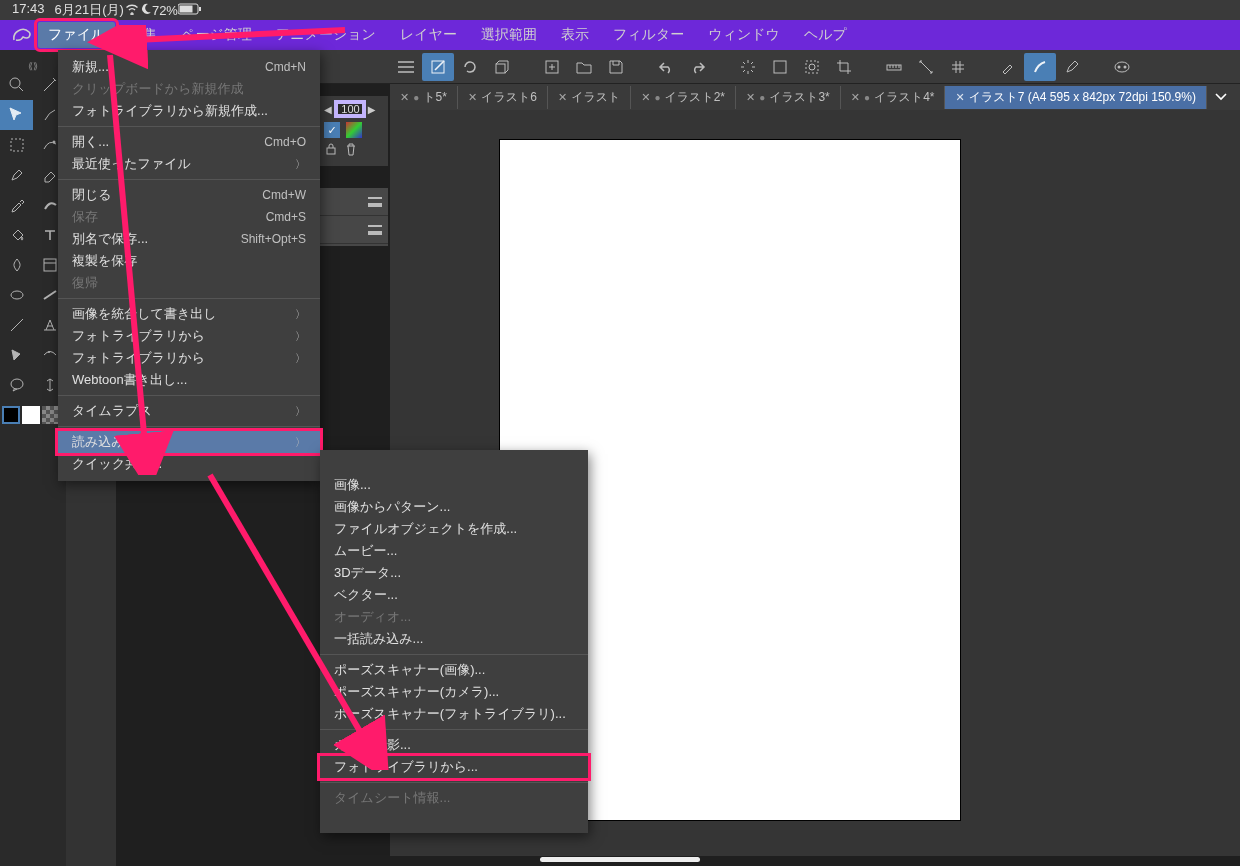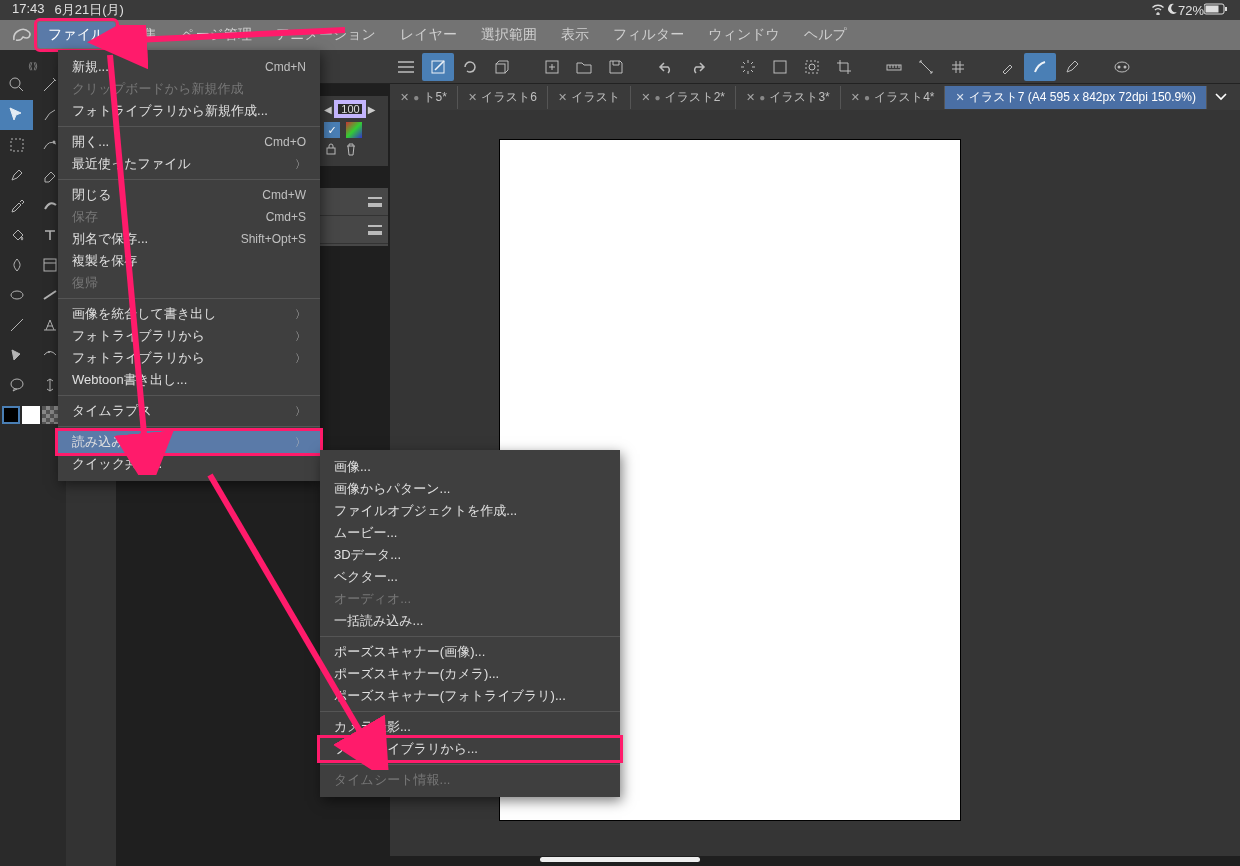--- a/index.html
+++ b/index.html
@@ -1,24 +1,24 @@
 <!DOCTYPE html>
 <html><head>
 <meta charset="utf-8">
 <style>
 * { margin: 0; padding: 0; box-sizing: border-box; font-family: -apple-system, "Hiragino Sans", sans-serif; }
 body { width: 1240px; height: 866px; background: #1f1f1f; color: #d0d0d0; overflow: hidden; position: relative; }
 
 
-.status-bar { height: 20px; background: #3a3a3a; display: flex; justify-content: space-between; align-items: center; padding: 0 12px; font-size: 13px; color: #e0e0e0; }
+.status-bar { height: 20px; background: #3a3a3a; display: flex; align-items: center; padding: 0 12px; font-size: 13px; color: #e0e0e0; }
 .status-left { display: flex; gap: 10px; }
 .status-right { display: flex; align-items: center; }
 
 
-.menubar { height: 30px; background: #737373; display: flex; align-items: center; padding: 0 10px; gap: 4px; z-index: 5; position: relative; }
+.menubar { height: 30px; background: #6d28d9; display: flex; align-items: center; padding: 0 10px; gap: 4px; z-index: 5; position: relative; }
 .app-logo { width: 24px; height: 20px; display: flex; align-items: center; justify-content: center; }
 .menu-item { padding: 4px 10px; font-size: 14px; color: #d0d0d0; cursor: pointer; }
 .menu-item.active { background: #5a7aa8; color: #fff; border-radius: 2px; }
 .menu-item.highlight-box { outline: 3px solid #ff1b6b; outline-offset: 1px; }
 
 
 .toolbar-row { height: 34px; background: #3a3a3a; display: flex; align-items: center; border-bottom: 1px solid #222; }
 .toolbar-spacer { width: 390px; }
 .tbtn { width: 32px; height: 28px; display: flex; align-items: center; justify-content: center; cursor: pointer; }
 .tbtn svg { opacity: 0.9; }
@@ -67,21 +67,21 @@
 .menu1 { position: absolute; left: 58px; top: 50px; width: 262px; background: #3f3f3f; z-index: 40; padding: 6px 0; box-shadow: 2px 4px 12px rgba(0,0,0,0.5); }
 .mrow { height: 22px; display: flex; align-items: center; justify-content: space-between; padding: 0 14px; font-size: 13px; color: #e0e0e0; cursor: pointer; }
 .mrow.disabled { color: #777; }
 .mrow.sep { height: 1px; border-top: 1px solid #555; margin: 4px 0; padding: 0; }
 .mrow .sc { font-size: 12px; color: #c0c0c0; }
 .mrow .chev { font-size: 11px; color: #bbb; }
 .mrow.highlighted { background: #5a7aa8; }
 .mrow.highlight-box { outline: 3px solid #ff1b6b; outline-offset: 0; }
 
 
-.menu2 { position: absolute; left: 320px; top: 450px; width: 300px; background: #3f3f3f; z-index: 50; padding: 6px 0; box-shadow: 2px 4px 12px rgba(0,0,0,0.5); }
+.menu2 { position: absolute; left: 320px; top: 450px; width: 268px; background: #3f3f3f; z-index: 50; padding: 24px 0; box-shadow: 2px 4px 12px rgba(0,0,0,0.5); }
 
 
 .arrow { position: absolute; z-index: 100; pointer-events: none; }
 
 
 .homebar { position: absolute; bottom: 4px; left: 50%; transform: translateX(-50%); width: 160px; height: 5px; background: #eee; border-radius: 3px; }
 </style>
 </head>
 <body>
 

